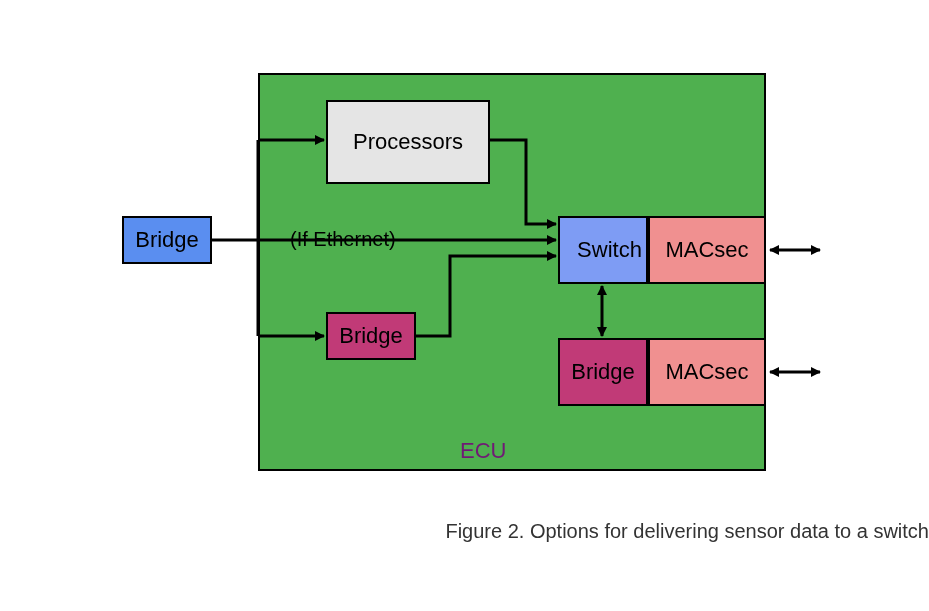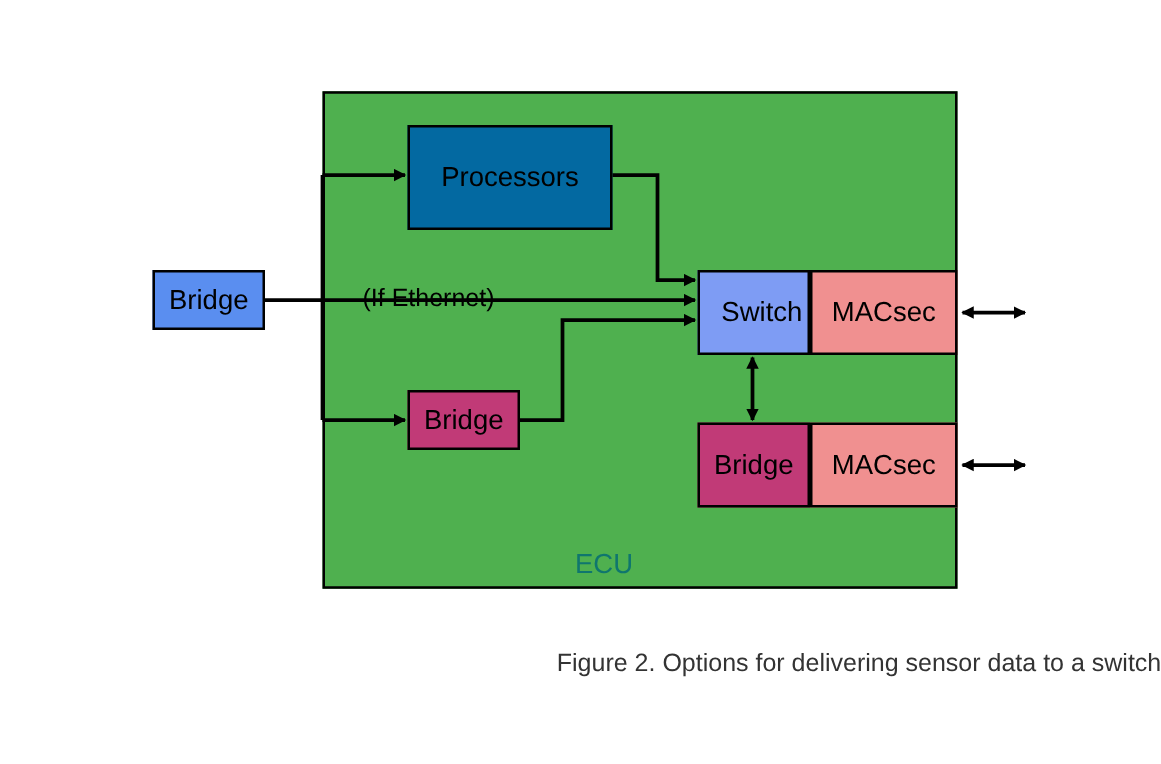--- a/index.html
+++ b/index.html
@@ -24,21 +24,21 @@
       width: 508px;
       height: 398px;
       background: #4fb04f;
       border: 2px solid #000;
     }
     .ecu-label {
       position: absolute;
       left: 460px;
       top: 438px;
       font-size: 22px;
-      color: #0f766e;
+      color: #701a75;
     }
     .box {
       position: absolute;
       border: 2px solid #000;
       display: flex;
       align-items: center;
       justify-content: center;
       font-size: 22px;
       color: #000;
     }
@@ -47,21 +47,21 @@
       top: 216px;
       width: 90px;
       height: 48px;
       background: #5a8ef0;
     }
     .processors {
       left: 326px;
       top: 100px;
       width: 164px;
       height: 84px;
-      background: #0369a1;
+      background: #e5e5e5;
     }
     .bridge1 {
       left: 326px;
       top: 312px;
       width: 90px;
       height: 48px;
       background: #c13a77;
     }
     .switch {
       left: 558px;

